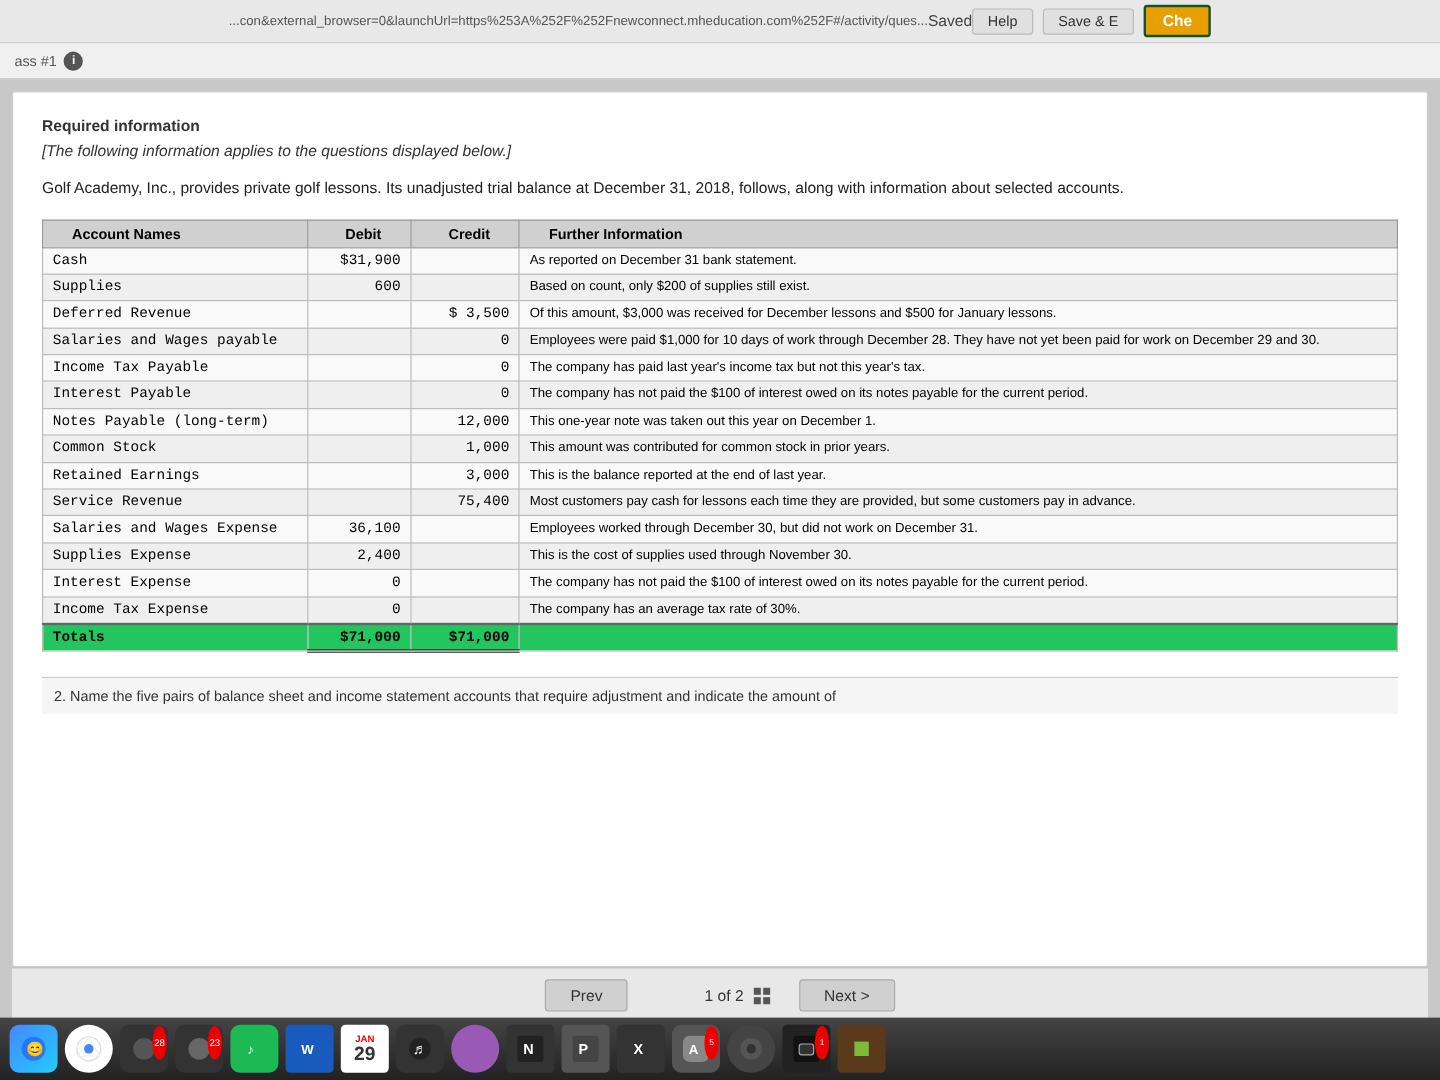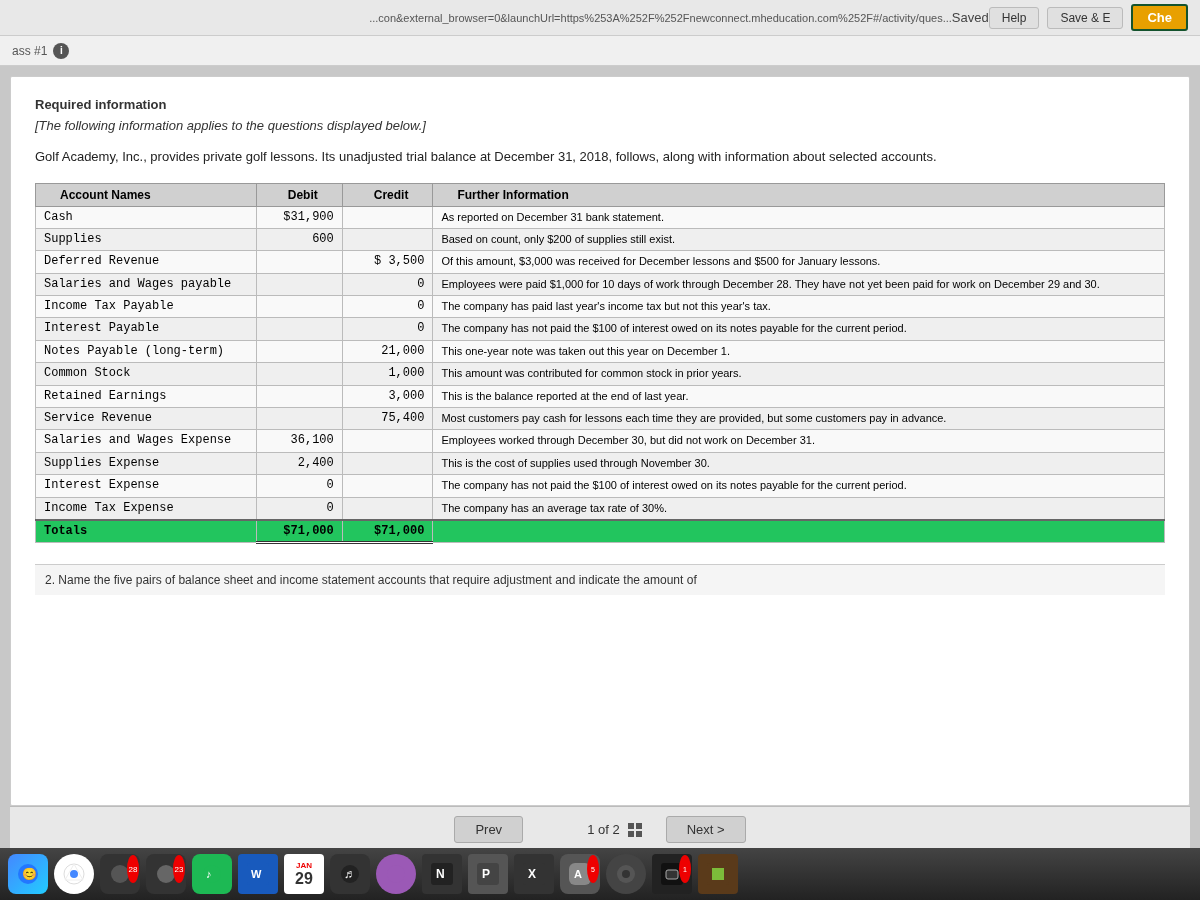--- a/index.html
+++ b/index.html
@@ -11,21 +11,21 @@
       overflow: hidden;
       position: relative;
     }
 
     
     .top-bar {
       background: #e8e8e8;
       height: 36px;
       display: flex;
       align-items: center;
-      justify-content: flex-end;
+      justify-content: center;
       padding: 12px 12px;
       border-bottom: 1px solid #ccc;
       font-size: 13px;
     }
     .top-bar-left {
       display: flex;
       align-items: center;
       gap: 8px;
       color: #555;
     }
@@ -333,21 +333,21 @@
         </tr>
         <tr>
           <td>Interest Payable</td>
           <td class="right"></td>
           <td class="right">0</td>
           <td style="font-size: 11px; font-family: Arial, sans-serif; line-height: 1.4;">The company has not paid the $100 of interest owed on its notes payable for the current period.</td>
         </tr>
         <tr>
           <td>Notes Payable (long-term)</td>
           <td class="right"></td>
-          <td class="right">21,000</td>
+          <td class="right">12,000</td>
           <td style="font-size: 11px; font-family: Arial, sans-serif; line-height: 1.4;">This one-year note was taken out this year on December 1.</td>
         </tr>
         <tr>
           <td>Common Stock</td>
           <td class="right"></td>
           <td class="right">1,000</td>
           <td style="font-size: 11px; font-family: Arial, sans-serif; line-height: 1.4;">This amount was contributed for common stock in prior years.</td>
         </tr>
         <tr>
           <td>Retained Earnings</td>

